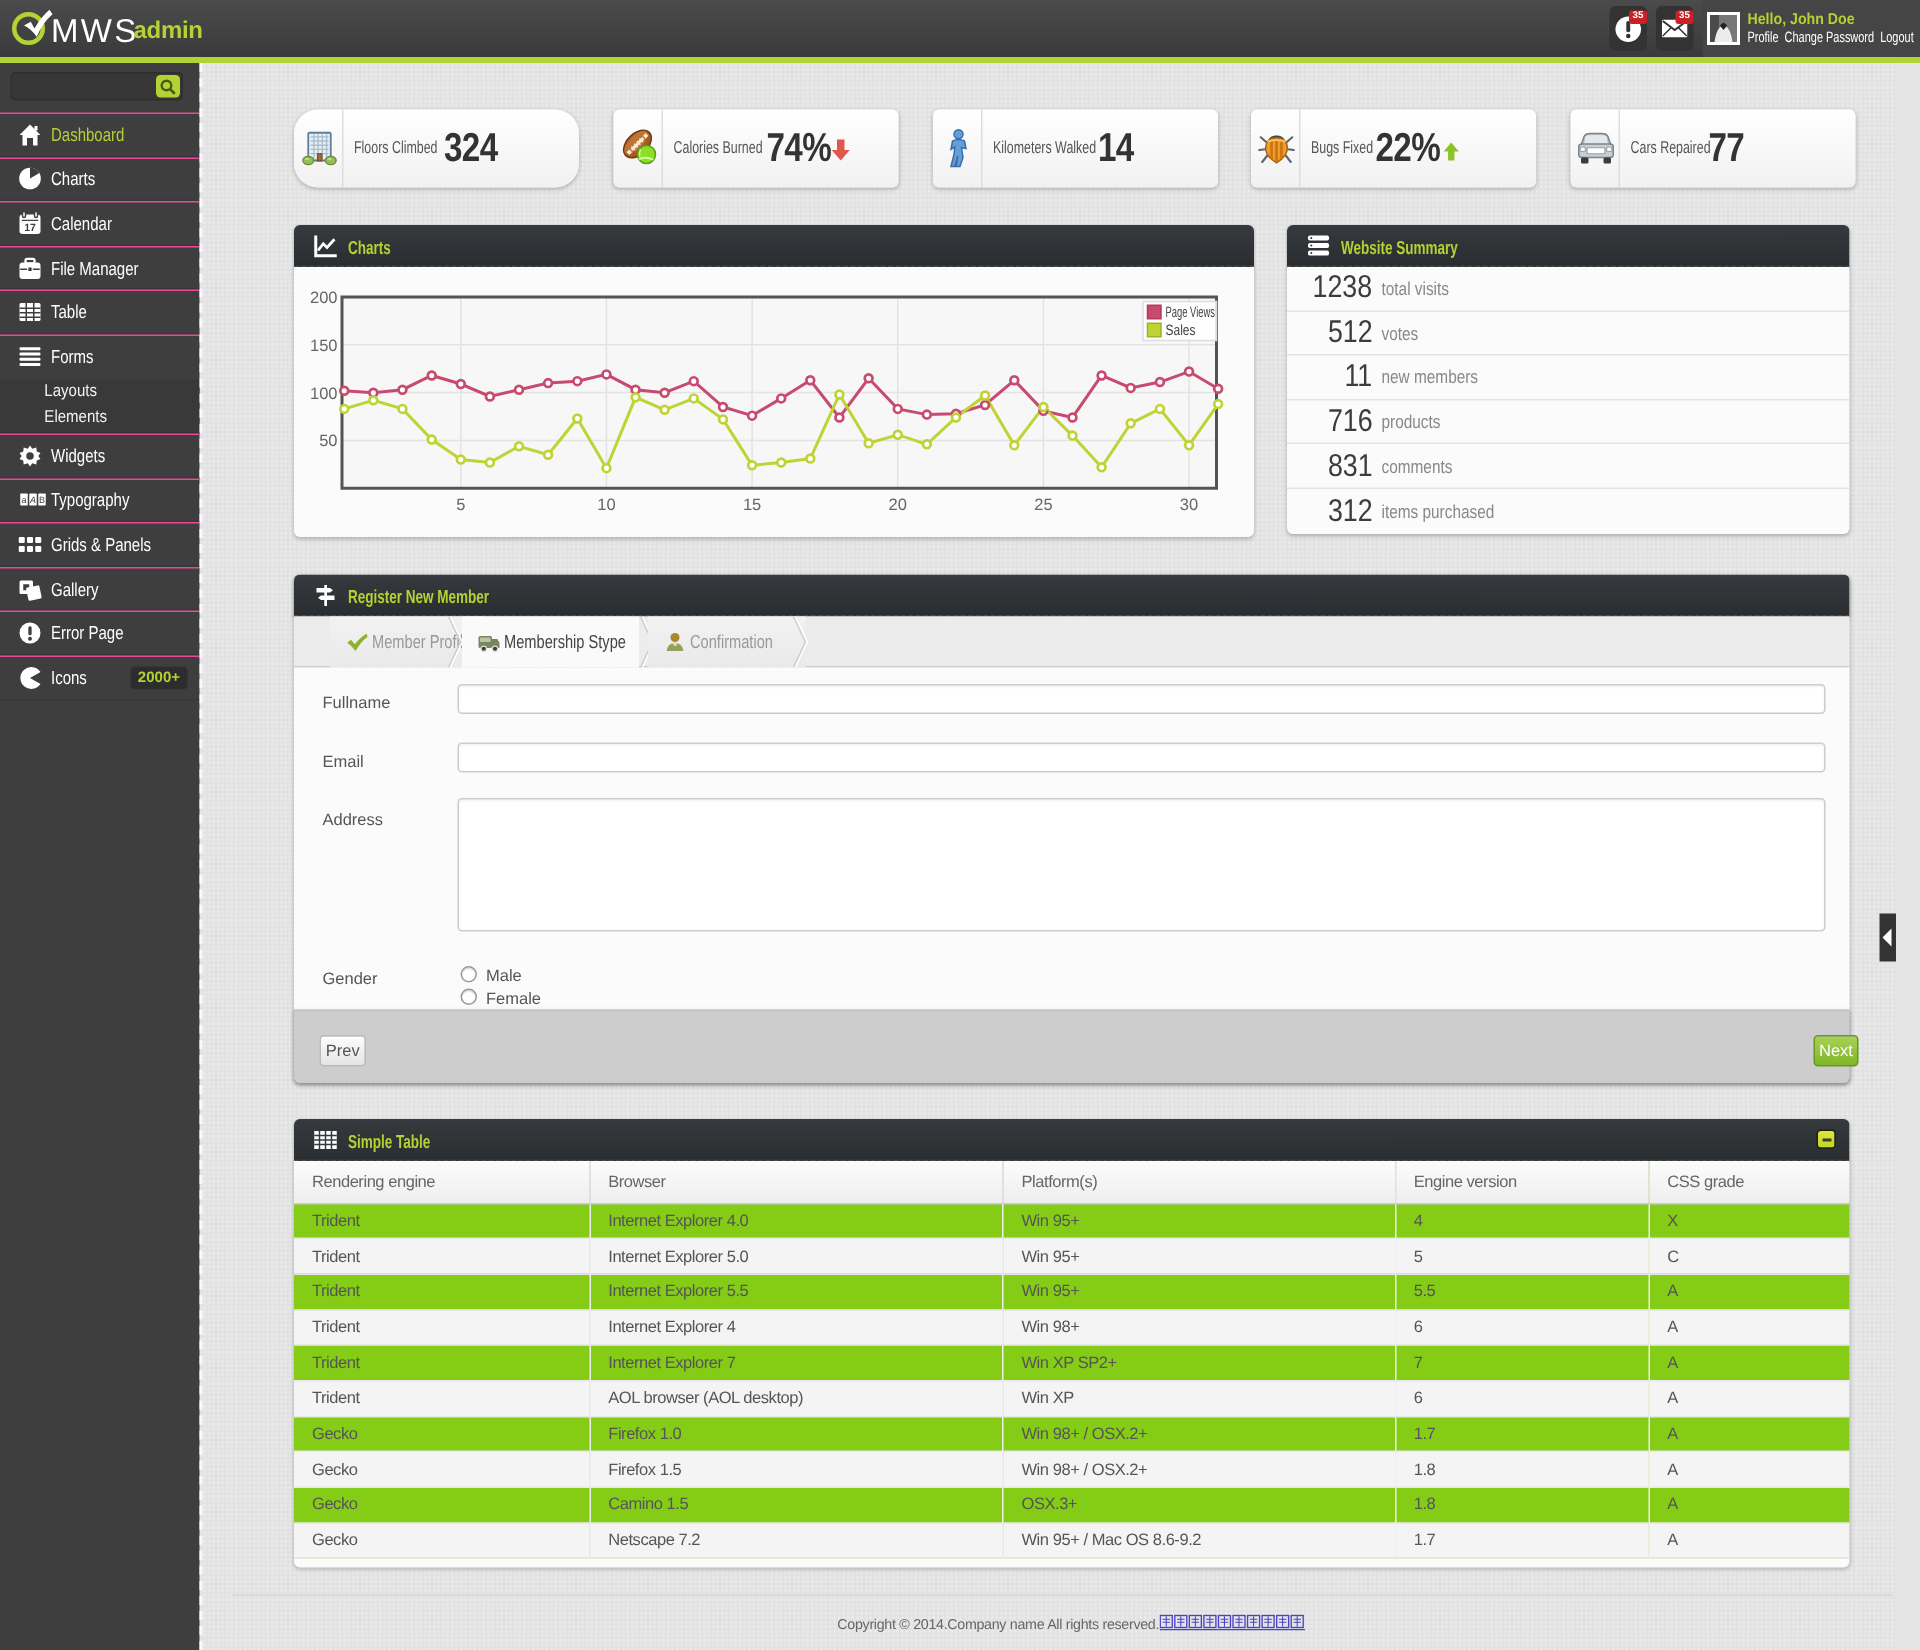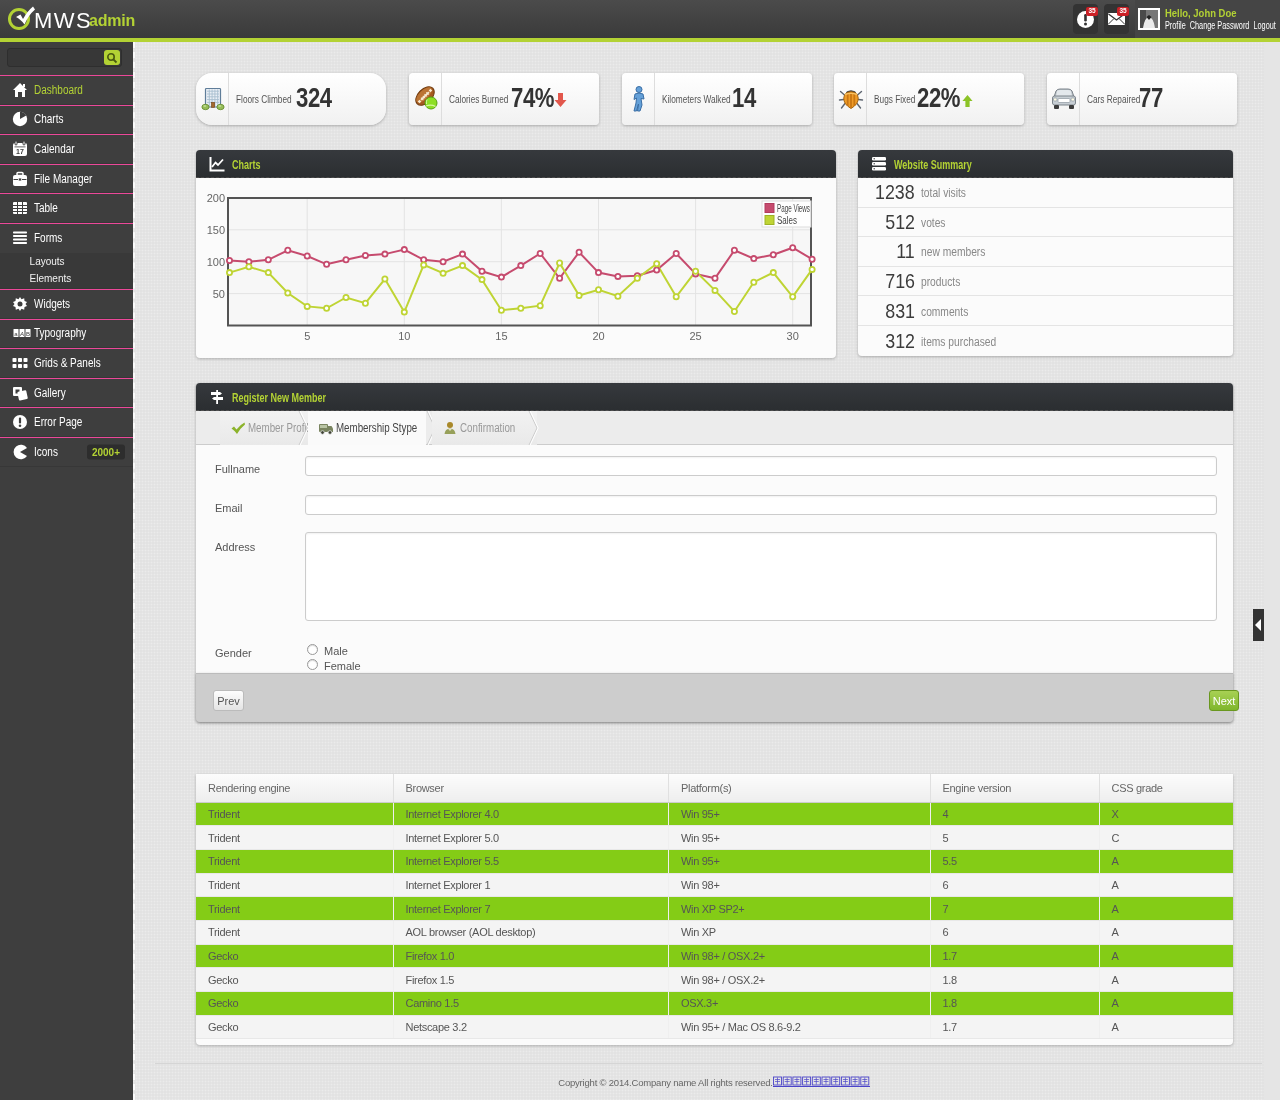--- a/index.html
+++ b/index.html
@@ -565,20 +565,37 @@
       <div class="rlab" style="left:128px;top:200px;">Male</div>
       <div class="radio" style="left:111px;top:214px;"></div>
       <div class="rlab" style="left:128px;top:215px;">Female</div>
     </div>
     <div style="position:absolute;left:0;top:290px;width:1037px;height:49px;background:#cdcdcd;border-top:1px solid #bbb;border-radius:0 0 4px 4px;box-shadow:0 1px 3px rgba(0,0,0,0.25);">
       <div style="position:absolute;left:17px;top:16px;width:31px;height:21px;background:linear-gradient(#fdfdfd,#e4e4e4);border:1px solid #bbb;border-radius:3px;font-size:11px;color:#555;text-align:center;line-height:20px;">Prev</div>
       <div style="position:absolute;left:989px;top:16px;width:30px;height:21px;background:linear-gradient(#a8d154,#7fb62c);border:1px solid #69971f;border-radius:3px;font-size:11px;color:#fff;text-align:center;line-height:20px;margin-left:24px;">Next</div>
     </div>
   </div>
   <div id="tablepanel" style="position:absolute;left:61px;top:704px;width:1037px;height:299px;">
+    <div class="phead" style="left:0;top:0;width:1037px;">
+      <svg class="picon" viewBox="0 0 16 16">
+            <rect x="0.5" y="2" width="15" height="12" fill="#fff"></rect>
+            <g stroke="#36393d" stroke-width="1">
+              <line x1="0.5" y1="5" x2="15.5" y2="5"></line>
+              <line x1="0.5" y1="8" x2="15.5" y2="8"></line>
+              <line x1="0.5" y1="11" x2="15.5" y2="11"></line>
+              <line x1="4" y1="2" x2="4" y2="14"></line>
+              <line x1="8" y1="2" x2="8" y2="14"></line>
+              <line x1="12" y1="2" x2="12" y2="14"></line>
+            </g>
+          </svg>
+      <div class="ptitle">Simple Table</div>
+      <div style="position:absolute;right:9px;top:7px;width:13px;height:13px;background:linear-gradient(#dde83f,#c3d32a);border-radius:3px;border:1.5px solid #1e2307;">
+        <div style="position:absolute;left:2.5px;top:5px;width:6px;height:1.6px;background:#39421a;"></div>
+      </div>
+    </div>
     <div class="pbody" style="left:0;top:28px;width:1037px;height:271px;">
       <table class="ttable" style="top:0;">
         <colgroup>
               <col style="width:197px;">
               <col style="width:275.5px;">
               <col style="width:261.5px;">
               <col style="width:169px;">
               <col style="width:134px;">
             </colgroup>
         <tbody>
@@ -605,21 +622,21 @@
               </tr>
         <tr class="odd">
                 <td>Trident</td>
                 <td>Internet Explorer 5.5</td>
                 <td>Win 95+</td>
                 <td>5.5</td>
                 <td>A</td>
               </tr>
         <tr class="even">
                 <td>Trident</td>
-                <td>Internet Explorer 1</td>
+                <td>Internet Explorer 4</td>
                 <td>Win 98+</td>
                 <td>6</td>
                 <td>A</td>
               </tr>
         <tr class="odd">
                 <td>Trident</td>
                 <td>Internet Explorer 7</td>
                 <td>Win XP SP2+</td>
                 <td>7</td>
                 <td>A</td>
@@ -647,21 +664,21 @@
               </tr>
         <tr class="odd">
                 <td>Gecko</td>
                 <td>Camino 1.5</td>
                 <td>OSX.3+</td>
                 <td>1.8</td>
                 <td>A</td>
               </tr>
         <tr class="even">
                 <td>Gecko</td>
-                <td>Netscape 3.2</td>
+                <td>Netscape 7.2</td>
                 <td>Win 95+ / Mac OS 8.6-9.2</td>
                 <td>1.7</td>
                 <td>A</td>
               </tr>
       </tbody>
           </table>
     </div>
   </div>
   <div id="footer">
     <div style="position:absolute;left:20px;top:1021px;width:1107px;height:1px;background:#d5d5d5;"></div>

